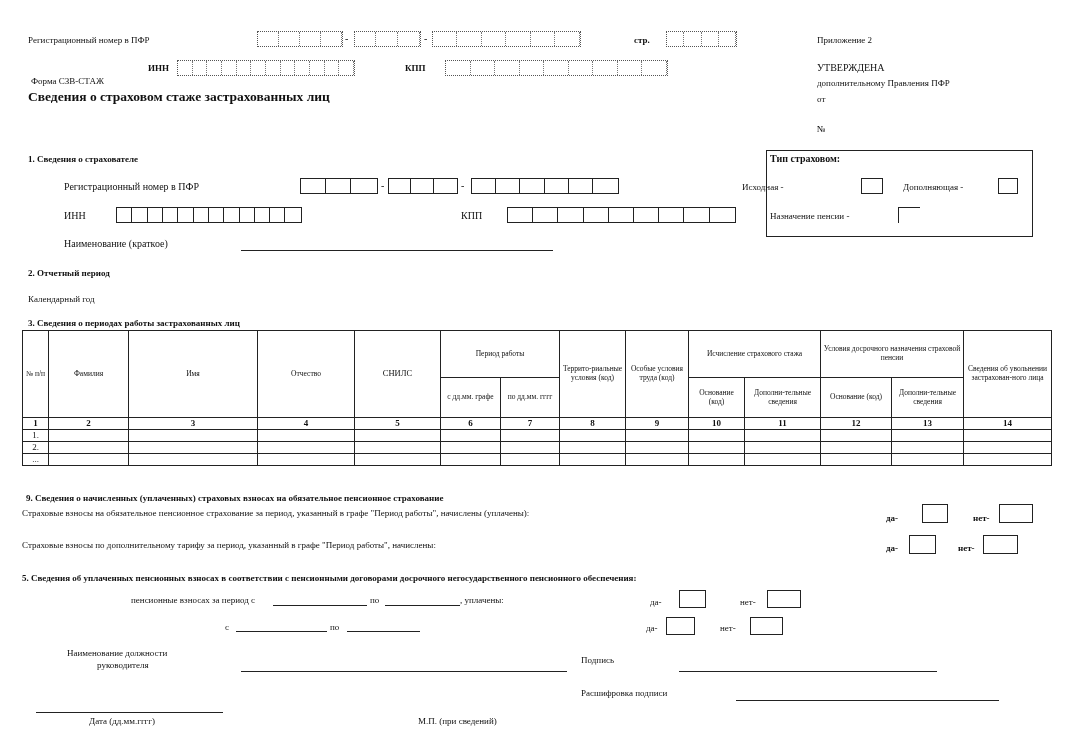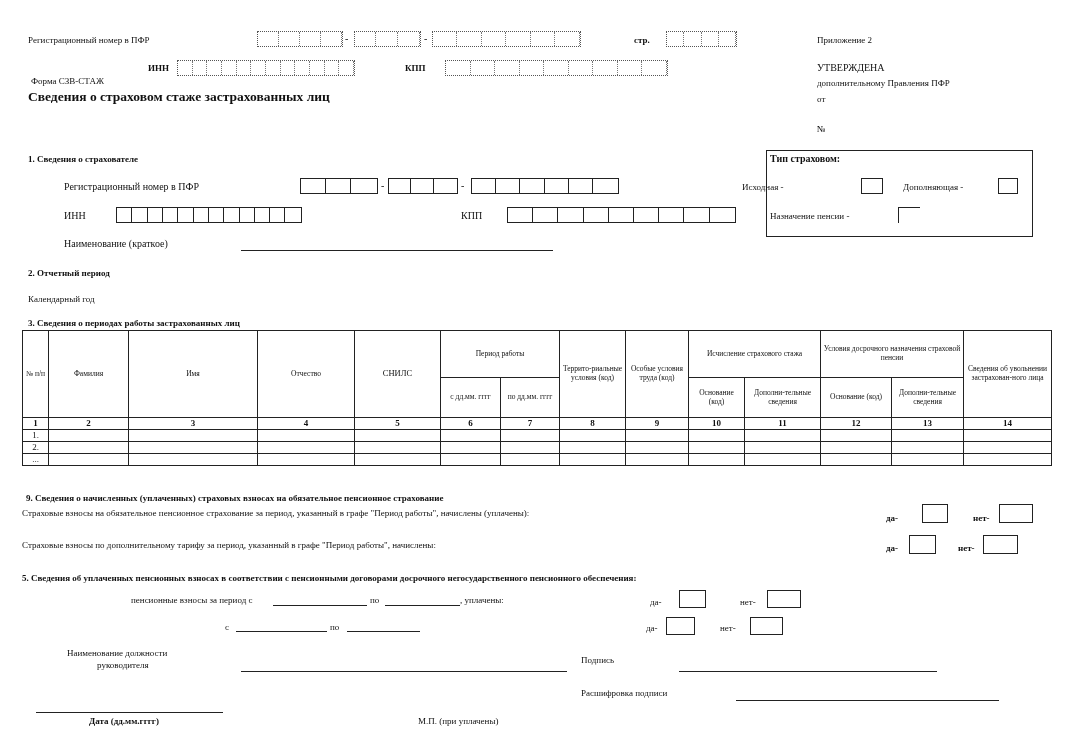--- a/index.html
+++ b/index.html
@@ -199,21 +199,21 @@
       <th rowspan="2">Отчество</th>
       <th rowspan="2" style="font-size:8.5px;">СНИЛС</th>
       <th colspan="2">Период работы</th>
       <th rowspan="2">Террито-риальные условия (код)</th>
       <th rowspan="2">Особые условия труда (код)</th>
       <th colspan="2">Исчисление страхового стажа</th>
       <th colspan="2">Условия досрочного назначения страховой пенсии</th>
       <th rowspan="2">Сведения об увольнении застрахован-ного лица</th>
     </tr>
     <tr style="height:40px;">
-      <th>с дд.мм. гггг</th>
+      <th>с дд.мм. графе</th>
       <th>по дд.мм. гггг</th>
       <th>Основание (код)</th>
       <th>Дополни-тельные сведения</th>
       <th>Основание (код)</th>
       <th>Дополни-тельные сведения</th>
     </tr>
   </thead>
   <tbody>
     <tr class="numrow">
       <td>1</td>
@@ -291,21 +291,21 @@
 <span class="abs t9 b" style="left:973px;top:513px;">нет-</span>
 <div class="box" style="left:999px;top:504px;width:34px;height:19px;"></div>
 
 <span class="abs t9 b" style="left:886px;top:543px;">да-</span>
 <div class="box" style="left:909px;top:535px;width:27px;height:19px;"></div>
 <span class="abs t9 b" style="left:958px;top:543px;">нет-</span>
 <div class="box" style="left:983px;top:535px;width:35px;height:19px;"></div>
 
 <span class="abs t9 b" style="left:22px;top:573px;">5. Сведения об уплаченных пенсионных взносах в соответствии с пенсионными договорами досрочного негосударственного пенсионного обеспечения:</span>
 
-<span class="abs t9" style="left:131px;top:595px;">пенсионные взносы за период с</span>
+<span class="abs t9" style="left:131px;top:595px;">пенсионные взносах за период с</span>
 <div class="line" style="left:273px;top:605px;width:94px;"></div>
 <span class="abs t9" style="left:370px;top:595px;">по</span>
 <div class="line" style="left:385px;top:605px;width:75px;"></div>
 <span class="abs t9" style="left:460px;top:595px;">, уплачены:</span>
 
 <span class="abs t9" style="left:650px;top:597px;">да-</span>
 <div class="box" style="left:679px;top:590px;width:27px;height:18px;"></div>
 <span class="abs t9" style="left:740px;top:597px;">нет-</span>
 <div class="box" style="left:767px;top:590px;width:34px;height:18px;"></div>
 
@@ -323,14 +323,14 @@
 <span class="abs t9" style="left:97px;top:660px;">руководителя</span>
 <div class="line" style="left:241px;top:671px;width:326px;"></div>
 
 <span class="abs t9" style="left:581px;top:655px;">Подпись</span>
 <div class="line" style="left:679px;top:671px;width:258px;"></div>
 
 <span class="abs t9" style="left:581px;top:688px;">Расшифровка подписи</span>
 <div class="line" style="left:736px;top:700px;width:263px;"></div>
 
 <div class="line" style="left:36px;top:712px;width:187px;"></div>
-<span class="abs t9" style="left:89px;top:716px;font-weight:bold;">Дата (дд.мм.гггг)</span>
-<span class="abs t9" style="left:418px;top:716px;">М.П. (при уплачены)</span>
+<span class="abs t9" style="left:89px;top:716px;">Дата (дд.мм.гггг)</span>
+<span class="abs t9" style="left:418px;top:716px;">М.П. (при сведений)</span>
 
 </body></html>

